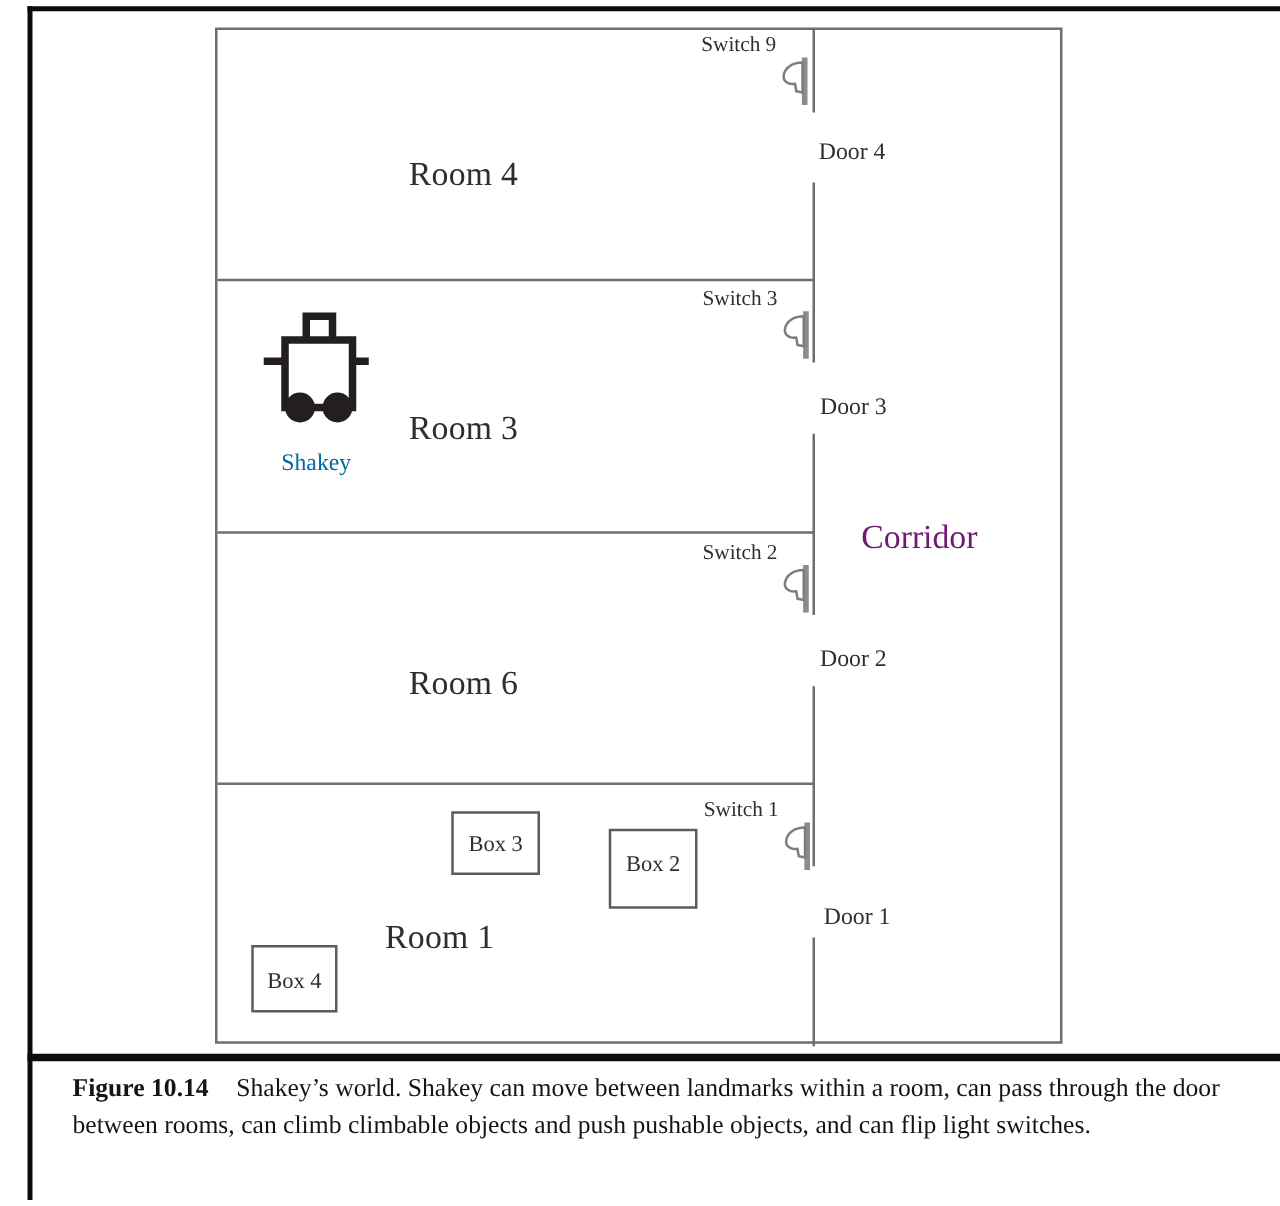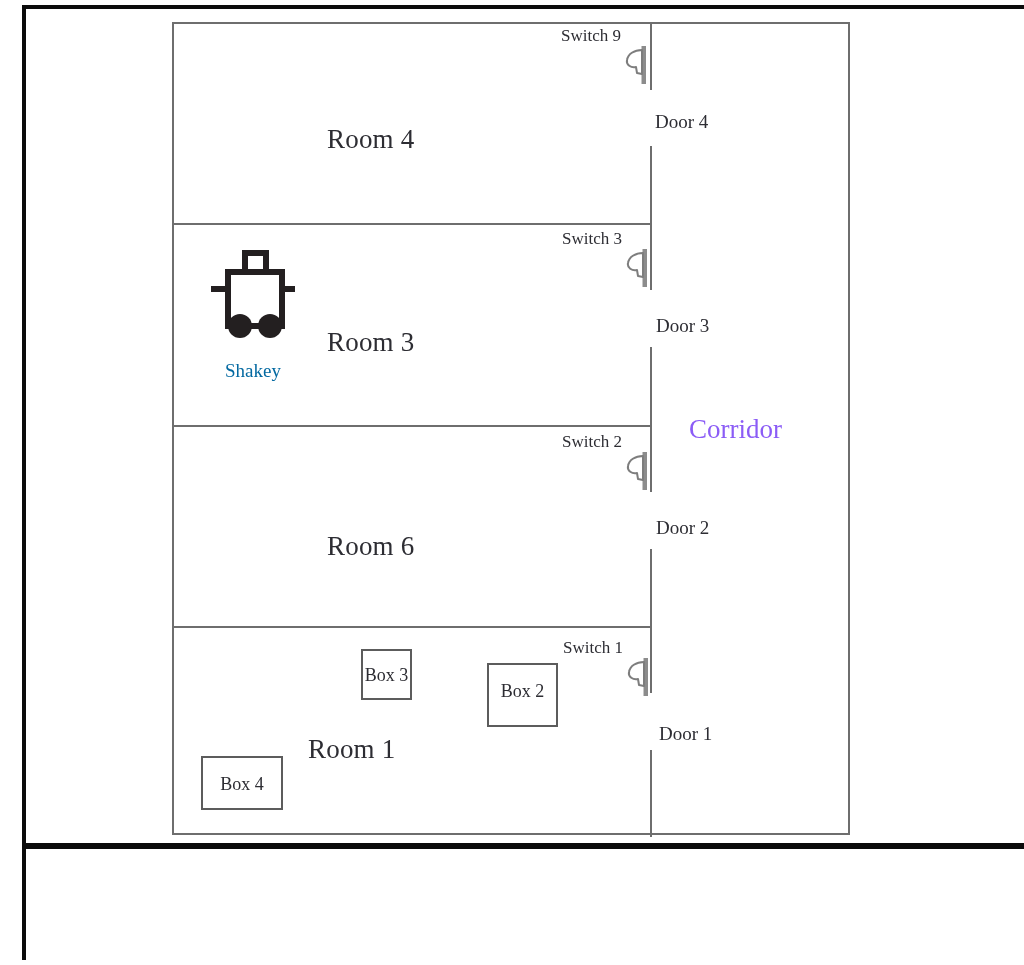--- a/index.html
+++ b/index.html
@@ -71,21 +71,21 @@
   .room-label {
     position: absolute;
     font-size: 27px;
     color: #2d2d33;
     white-space: nowrap;
     letter-spacing: 0.2px;
   }
   .corridor-label {
     position: absolute;
     font-size: 27px;
-    color: #8b5cf6;
+    color: #701a75;
     white-space: nowrap;
   }
 
   
   .door-label {
     position: absolute;
     font-size: 19px;
     color: #2d2d33;
     white-space: nowrap;
     margin-left: 44px;
@@ -220,42 +220,45 @@
       <path d="M22 6 C14 6, 8 10, 7 16 C6 21, 11 24, 16 23 L17 29 L22 30 L22 6 Z" fill="#ffffff" stroke="#7d7d7d" stroke-width="2" stroke-linejoin="round"></path>
     </svg>
   </div>
   <div class="switch-glyph" style="left:622px; top:656px;">
     <svg width="26" height="42" viewBox="0 0 26 42" xmlns="http://www.w3.org/2000/svg">
       <path d="M24 2 L24 40" stroke="#8c8c8c" stroke-width="5" fill="none" stroke-linecap="butt"></path>
       <path d="M22 6 C14 6, 8 10, 7 16 C6 21, 11 24, 16 23 L17 29 L22 30 L22 6 Z" fill="#ffffff" stroke="#7d7d7d" stroke-width="2" stroke-linejoin="round"></path>
     </svg>
   </div>
 
-  <div class="box" style="left:361px; top:649px; width:51px; height:51px;">
+  <div class="box" style="left:361px; top:649px; width:71px; height:51px;">
     <div class="box-label" style="top:14px;">Box 3</div>
   </div>
 
   <div class="box" style="left:487px; top:663px; width:71px; height:64px;">
     <div class="box-label" style="top:16px;">Box 2</div>
   </div>
 
-  <div class="box" style="left:201px; top:756px; width:82px; height:54px;text-decoration:underline;">
+  <div class="box" style="left:201px; top:756px; width:69px; height:54px;text-decoration:underline;">
     <div class="box-label" style="top:16px;">Box 4</div>
   </div>
 
 
   <div class="shakey">
     <svg width="96" height="92" viewBox="0 0 96 92" xmlns="http://www.w3.org/2000/svg">
 
       <rect x="6" y="38" width="84" height="6" fill="#231f20"></rect>
 
       <rect x="40" y="5" width="21" height="22" fill="#ffffff" stroke="#231f20" stroke-width="6"></rect>
 
       <rect x="23" y="24" width="54" height="54" fill="#ffffff" stroke="#231f20" stroke-width="6"></rect>
 
       <circle cx="35" cy="78" r="12" fill="#231f20"></circle>
       <circle cx="65" cy="78" r="12" fill="#231f20"></circle>
     </svg>
   </div>
   <div class="shakey-label">Shakey</div>
 
+  <div class="caption">
+    <b>Figure 10.14</b><span class="cap-gap"></span><span>Shakey’s world. Shakey can move between landmarks within a room, can pass through the door between rooms, can climb climbable objects and push pushable objects, and can flip light switches.</span>
+  </div>
 
 </div>
 
 </body></html>

